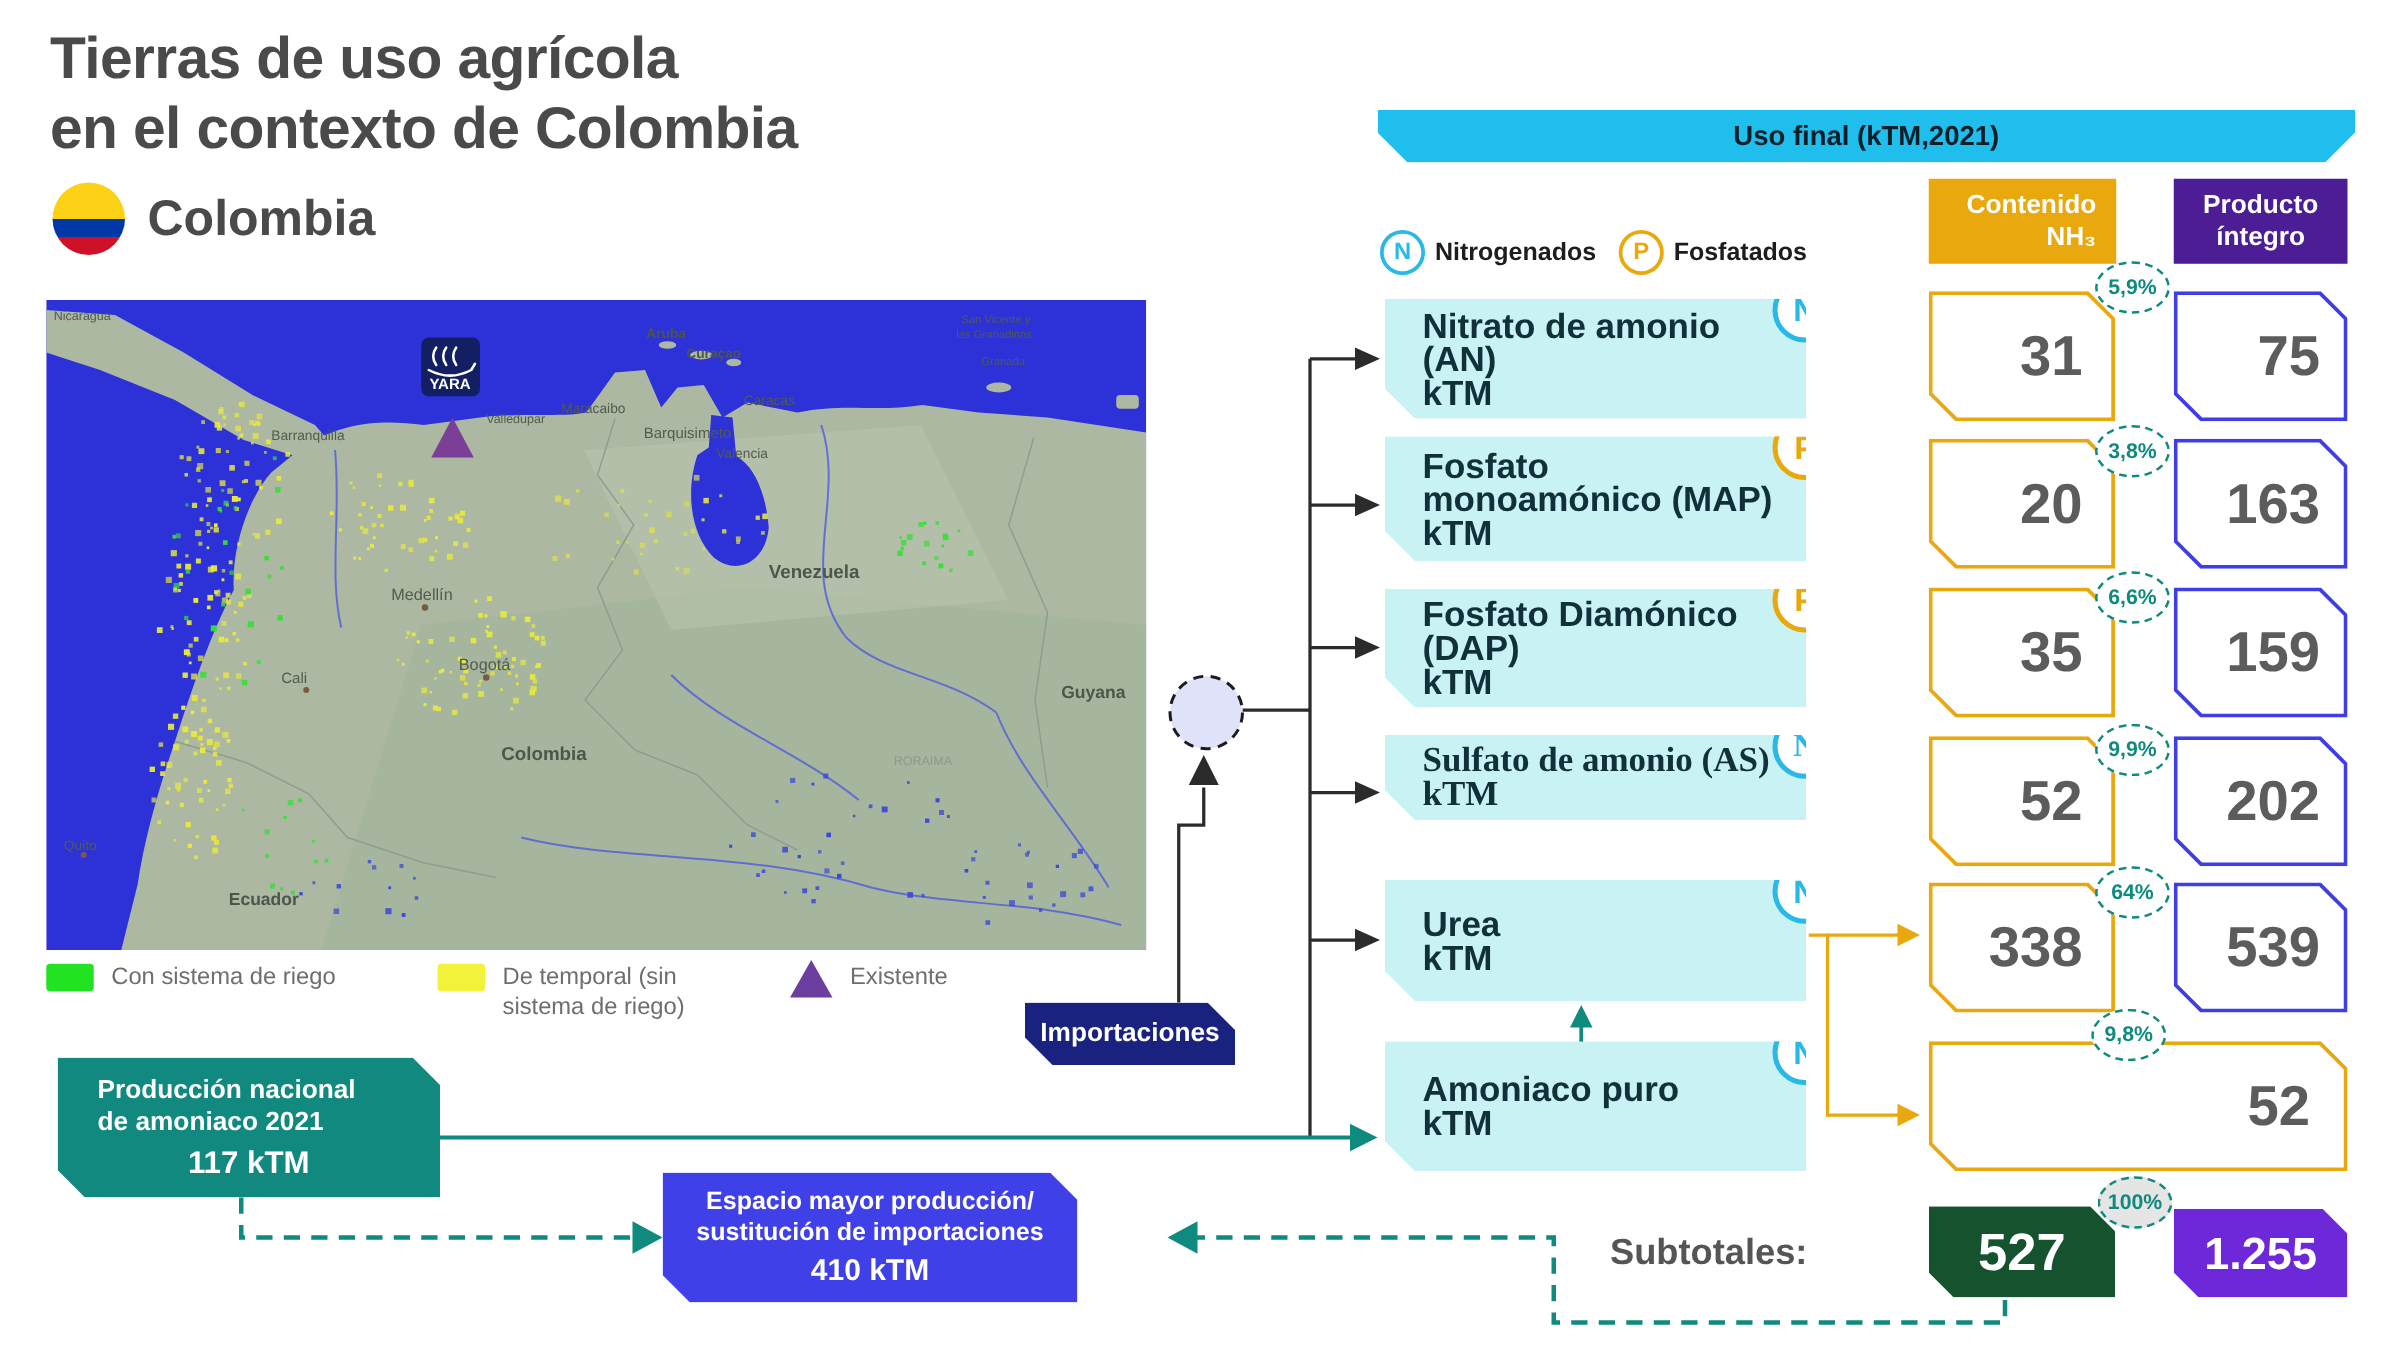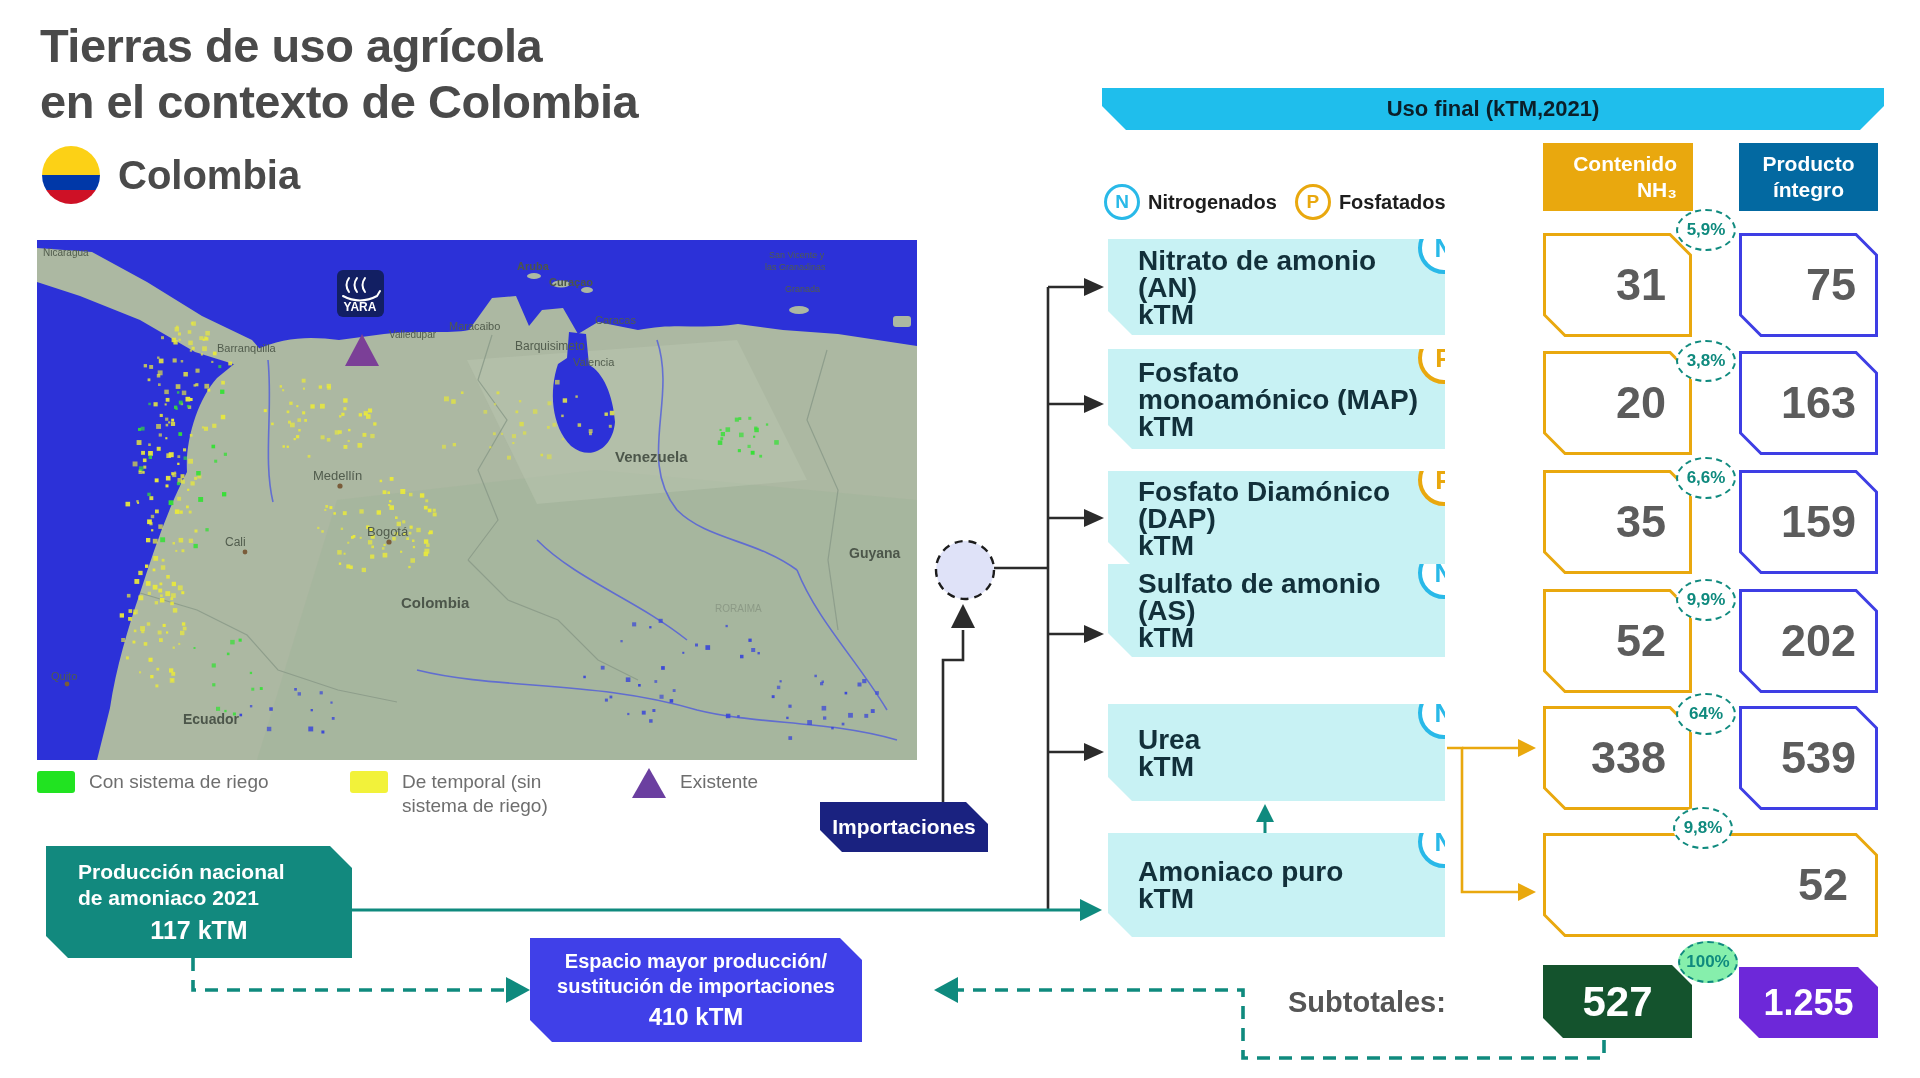--- a/index.html
+++ b/index.html
@@ -26,57 +26,57 @@
   .tri{width:0;height:0;border-left:17px solid transparent;border-right:17px solid transparent;border-bottom:30px solid #6B3FA0;margin-top:-2px;}
   .pre{white-space:pre-line;}
 
   
   .sig{clip-path:polygon(0 0,calc(100% - 22px) 0,100% 22px,100% 100%,22px 100%,0 calc(100% - 22px));}
   .sig-bl{clip-path:polygon(0 0,100% 0,100% 100%,24px 100%,0 calc(100% - 24px));}
   .banner{position:absolute;left:1102px;top:88px;width:782px;height:42px;background:#1FBEEC;display:flex;align-items:center;justify-content:center;color:#0b1f29;font-size:22px;font-weight:700;clip-path:polygon(0 0,100% 0,100% calc(100% - 24px),calc(100% - 24px) 100%,24px 100%,0 calc(100% - 24px));z-index:2;}
 
   .colhead{position:absolute;top:143px;height:68px;color:#fff;font-weight:700;font-size:21px;line-height:26px;display:flex;flex-direction:column;justify-content:center;align-items:flex-end;padding-right:16px;box-sizing:border-box;z-index:2;}
   .colhead.gold{left:1543px;width:150px;background:#E9A80E;}
-  .colhead.blue{left:1739px;width:139px;background:#0369a1;align-items:center;padding-right:0;}
+  .colhead.blue{left:1739px;width:139px;background:#4c1d95;align-items:center;padding-right:0;}
 
   
   .nplegend{position:absolute;left:1104px;top:184px;display:flex;align-items:center;gap:8px;z-index:2;}
   .npc{width:30px;height:30px;border-radius:50%;background:#fff;display:flex;align-items:center;justify-content:center;font-weight:800;font-size:19px;}
   .npc.N{border:3px solid #29B9E8;color:#29B9E8;}
   .npc.P{border:3px solid #E9A80E;color:#E9A80E;}
   .npl{font-size:20px;font-weight:600;color:#1d1d1d;margin-right:10px;}
 
   
   .fbox{position:absolute;left:1108px;width:337px;background:#C8F2F4;display:flex;flex-direction:column;justify-content:center;padding-left:30px;box-sizing:border-box;z-index:2;}
   .fname,.funit{color:#12303a;font-size:28px;font-weight:700;line-height:27px;max-width:280px;}
   .fr1{top:239px;height:96px;}
   .fr2{top:349px;height:100px;}
   .fr3{top:471px;height:95px;}
-  .fr4{top:564px;height:93px;}
+  .fr4{top:588px;height:68px;font-family:Liberation Serif, serif;}
   .fr5{top:704px;height:97px;}
   .fr6{top:833px;height:104px;}
   .np-badge{position:absolute;right:-25px;top:-17px;width:44px;height:44px;border-radius:50%;background:#fff;display:flex;align-items:center;justify-content:center;font-size:26px;font-weight:800;}
   .np-N{border:4px solid #29B9E8;color:#29B9E8;}
   .np-P{border:4px solid #E9A80E;color:#E9A80E;}
 
   
   .vbox{position:absolute;z-index:2;}
   .vsvg{position:absolute;left:0;top:0;width:100%;height:100%;}
   .pg-gold{fill:#ffffff;stroke:#E9A80E;stroke-width:3;}
   .pg-blue{fill:#ffffff;stroke:#3E3EE4;stroke-width:3;}
   .vnum{position:absolute;right:26px;top:50%;transform:translateY(-50%);font-size:45px;font-weight:700;color:#5c5c5c;}
   .vgold{left:1543px;width:149px;height:104px;}
   .vblue{left:1739px;width:139px;height:104px;}
   .vblue .vnum{right:22px;}
   .vwide{left:1543px;width:335px;height:104px;}
   .vr1{top:233px;} .vr2{top:351px;} .vr3{top:470px;} .vr4{top:589px;} .vr5{top:706px;} .vr6{top:833px;}
 
   
   .pct{position:absolute;width:60px;height:42px;border-radius:50%;border:2.5px dashed #0F8A7E;background:#ffffff;display:flex;align-items:center;justify-content:center;font-size:17px;font-weight:700;color:#0F8A7E;box-sizing:border-box;z-index:3;}
-  .pct.mint{background:#86efac;}
+  .pct.mint{background:#e5e5e5;}
   .p1{left:1676px;top:209px;} .p2{left:1676px;top:340px;} .p3{left:1676px;top:457px;}
   .p4{left:1676px;top:579px;} .p5{left:1676px;top:693px;} .p6{left:1673px;top:807px;}
   .p7{left:1678px;top:941px;}
 
   
   .subl{position:absolute;left:1288px;top:986px;font-size:29px;font-weight:700;color:#555;z-index:2;}
   .stbox{position:absolute;display:flex;align-items:center;justify-content:center;color:#fff;font-weight:800;z-index:2;clip-path:polygon(0 0,calc(100% - 20px) 0,100% 20px,100% 100%,20px 100%,0 calc(100% - 20px));}
   .stgold{left:1543px;top:965px;width:149px;height:73px;background:#14532d;font-size:42px;}
   .stblue{left:1739px;top:967px;width:139px;height:71px;background:#6d28d9;font-size:36px;}
 

